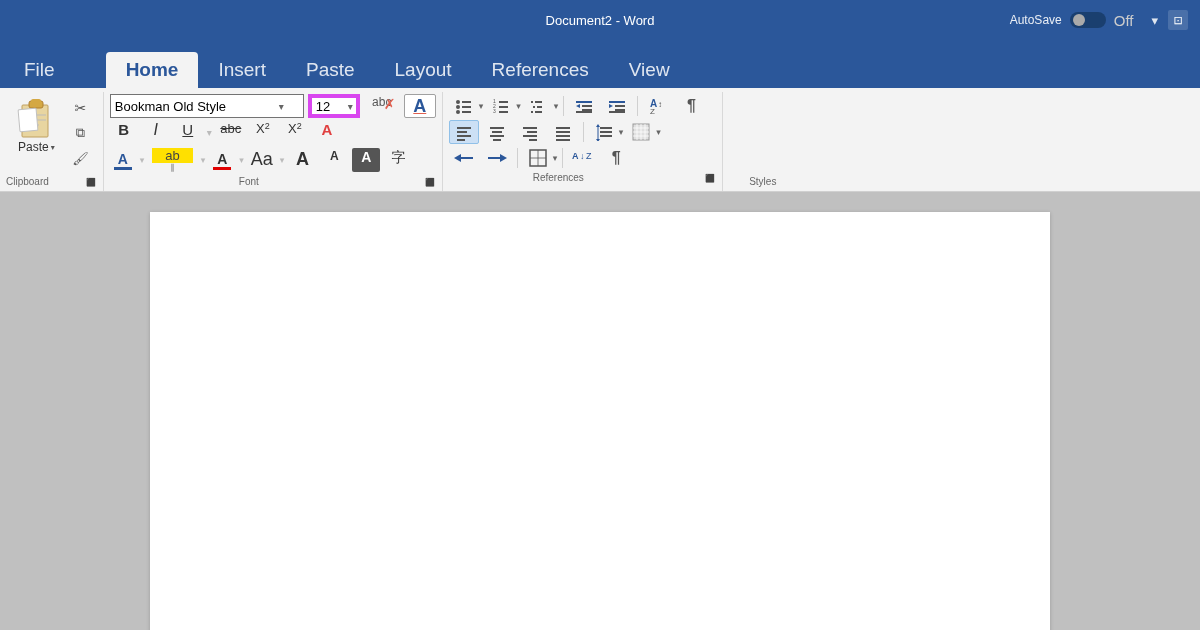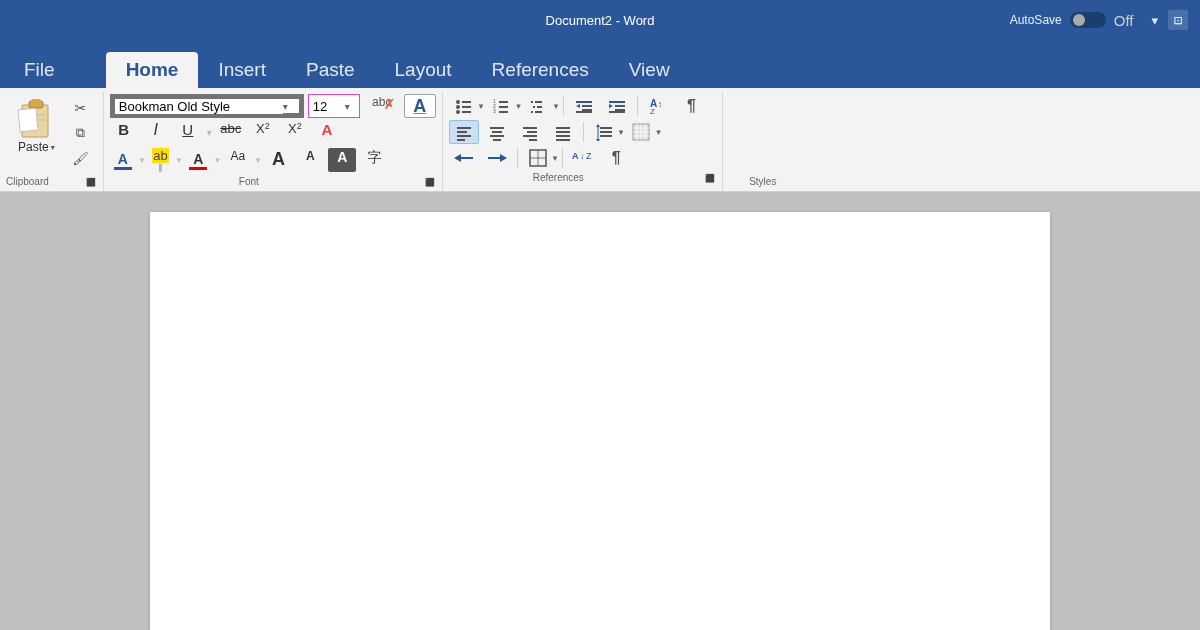--- a/index.html
+++ b/index.html
@@ -353,25 +353,25 @@
     <div class="ribbon-group-label-row">
       <span class="ribbon-group-label">Clipboard</span>
       <span class="group-expand-icon">⬛</span>
     </div>
   </div>
 
   <div class="ribbon-group font-group">
     <div style="display:flex;flex-direction:column;width:100%;">
 
       <div class="font-row1">
-        <div style="display:flex;align-items:center;border:5px solid #737373;background:white;height:24px;width:194px;">
+        <div style="display:flex;align-items:center;border:1px solid #737373;background:white;height:24px;width:194px;">
           <input type="text" value="Bookman Old Style" style="border: none; outline: none; font-size: 13px; width: 168px; padding: 0px 4px;">
           <span style="font-size:10px;color:#666;padding-right:3px;">▾</span>
         </div>
-        <div style="display:flex;align-items:center;border:1px solid #d946ef;background:white;height:24px;width:52px;">
+        <div style="display:flex;align-items:center;border:4px solid #d946ef;background:white;height:24px;width:52px;">
           <input type="text" value="12" style="border: none; outline: none; font-size: 13px; width: 36px; padding: 0px 4px;">
           <span style="font-size:10px;color:#666;padding-right:3px;">▾</span>
         </div>
 
         <button class="font-btn" style="width:36px;">
           <div class="abc-icon">
             <span style="font-size:12px;color:#555;">abc</span>
             <span style="color:#e06050;font-size:14px;position:absolute;right:-4px;bottom:-3px;">✗</span>
           </div>
         </button>
@@ -397,32 +397,32 @@
 
       <div class="font-row3">
 
         <div class="btn-with-color">
           <span style="font-size:14px;color:#2b579a;font-weight:bold;">A</span>
           <span class="color-indicator-blue"></span>
         </div>
         <span style="color:#bbb;font-size:9px;">▾</span>
 
         <div class="btn-with-color">
-          <span style="font-size:13px;color:#444;background:#ffe000;padding:0 1px;">ab</span>
+          <span style="font-size:13px;color:#444;background:#ffe000;padding:0 13px;">ab</span>
           <span style="font-size:8px;color:#666;">∥</span>
         </div>
         <span style="color:#bbb;font-size:9px;">▾</span>
 
         <div class="btn-with-color">
           <span style="font-size:14px;color:#333;font-weight:bold;">A</span>
           <span class="color-indicator-red"></span>
         </div>
         <span style="color:#bbb;font-size:9px;">▾</span>
 
-        <button class="font-btn" style="font-size:12px;">Aa</button>
+        <button class="font-btn" style="font-size:18px;">Aa</button>
         <span style="color:#bbb;font-size:9px;">▾</span>
 
         <button class="font-btn" style="font-size:18px;font-weight:bold;">A</button>
 
         <button class="font-btn" style="font-size:12px;font-weight:bold;">A</button>
 
         <button class="font-btn" style="background:#555;color:white;width:28px;height:24px;border-radius:2px;font-weight:bold;font-size:14px;">A</button>
 
         <button class="font-btn" style="font-size:14px;">字</button>
       </div>

